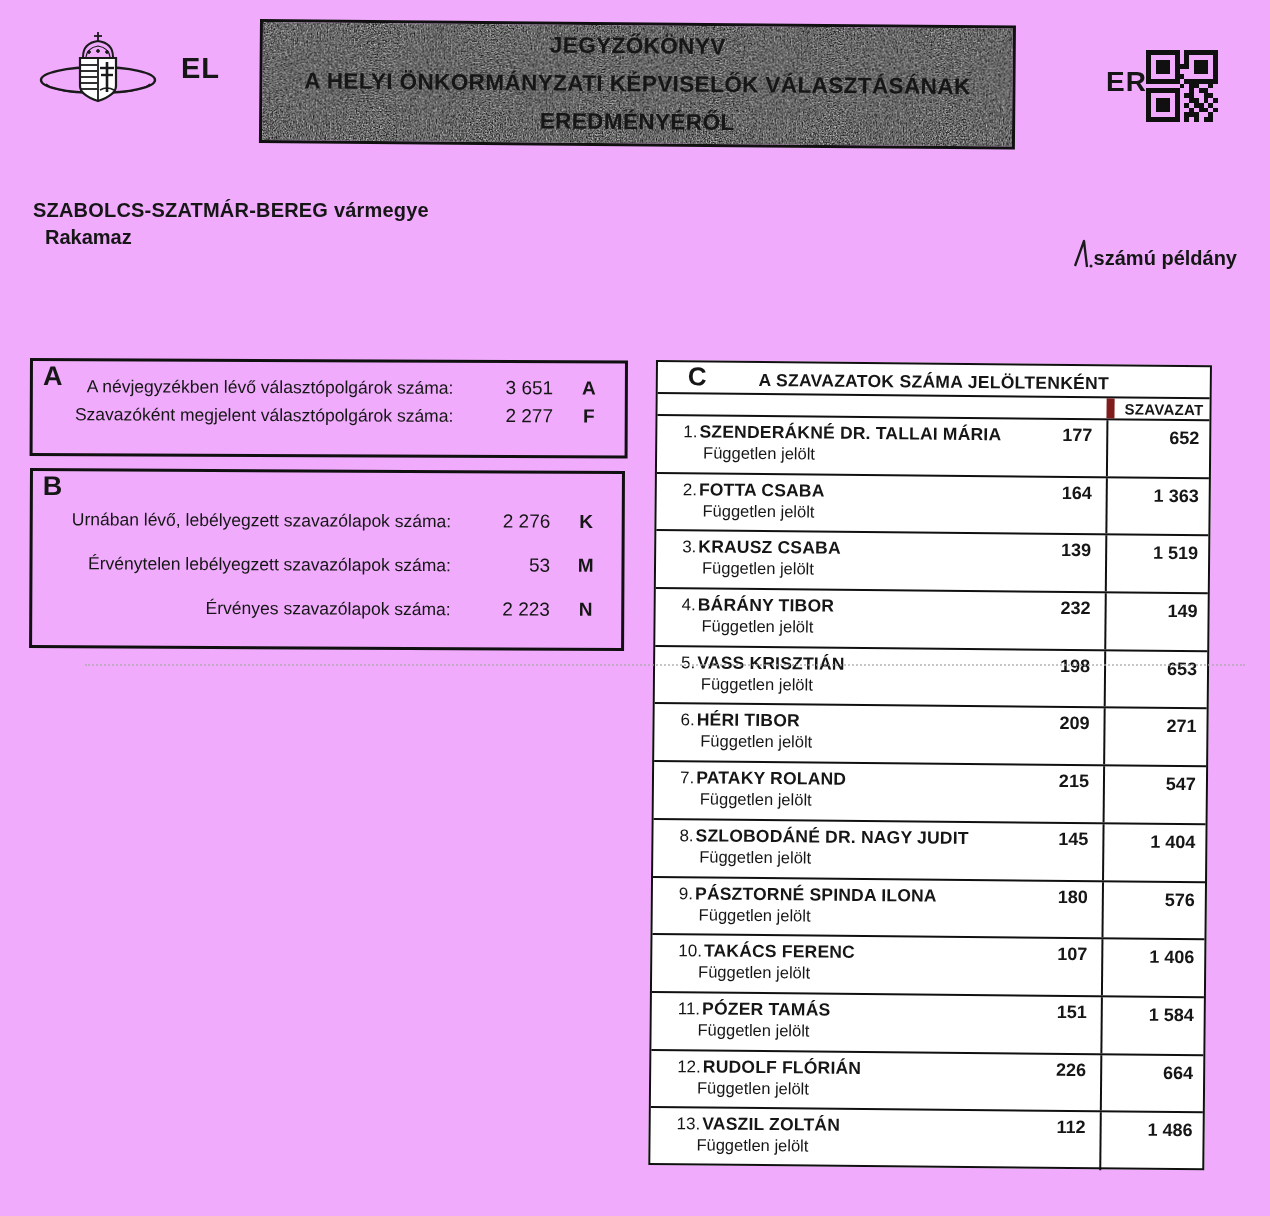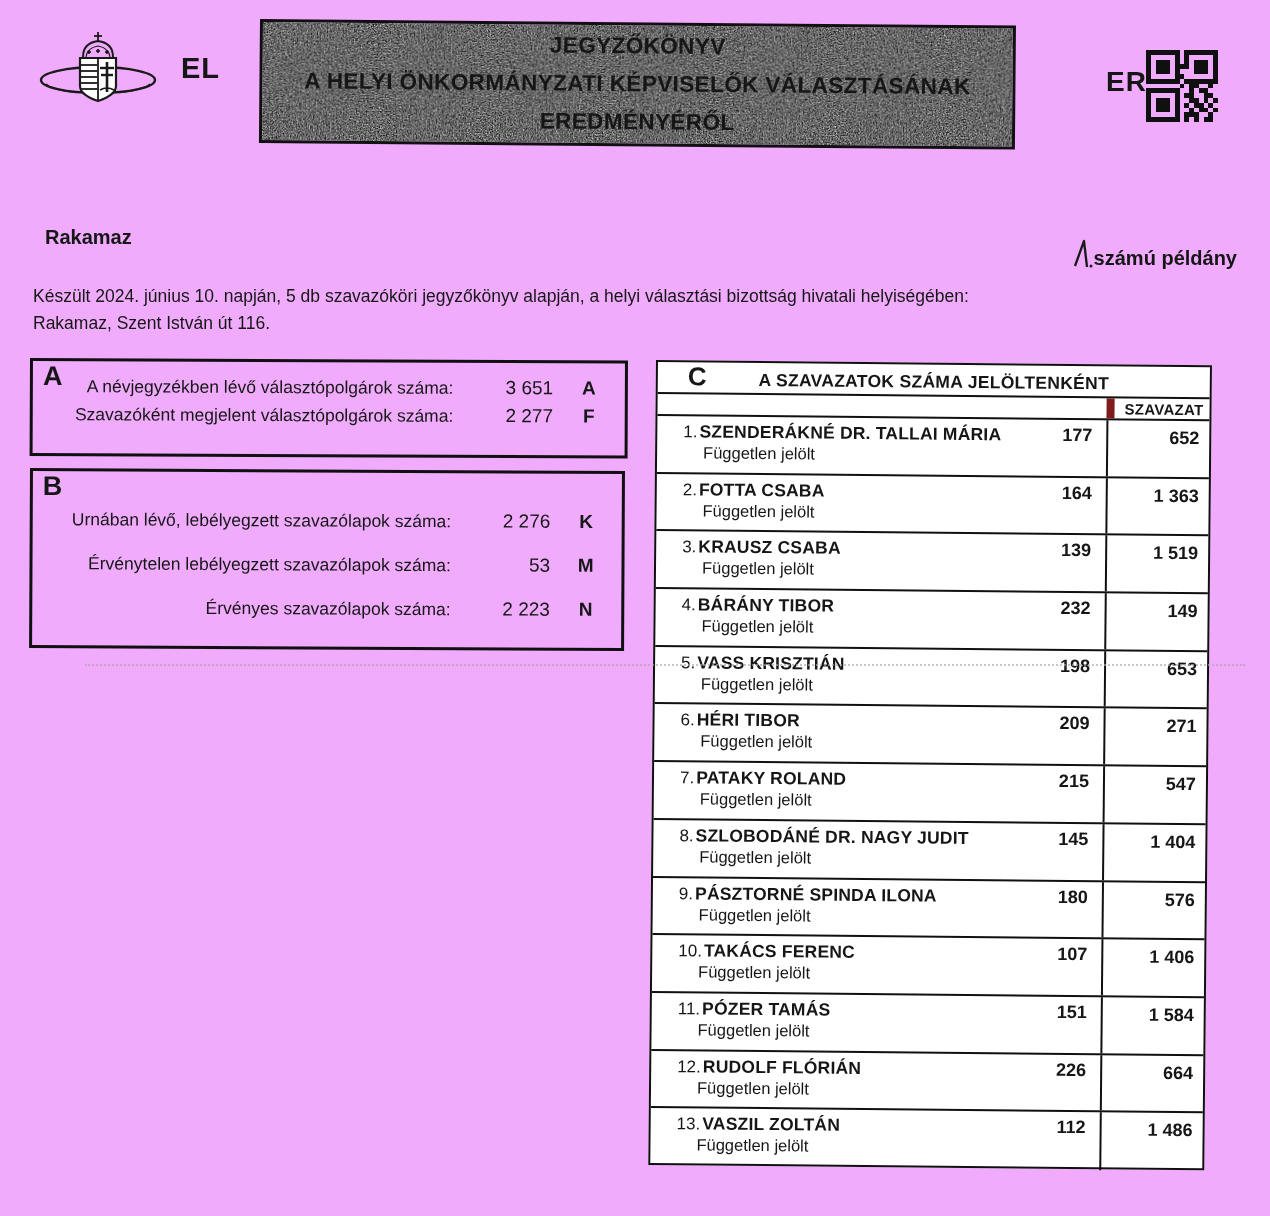--- a/index.html
+++ b/index.html
@@ -240,35 +240,32 @@
       <rect x="3" y="14" width="1" height="1" fill="#101010"></rect>
       <rect x="4" y="14" width="1" height="1" fill="#101010"></rect>
       <rect x="5" y="14" width="1" height="1" fill="#101010"></rect>
       <rect x="6" y="14" width="1" height="1" fill="#101010"></rect>
       <rect x="8" y="14" width="1" height="1" fill="#101010"></rect>
       <rect x="10" y="14" width="1" height="1" fill="#101010"></rect>
       <rect x="12" y="14" width="1" height="1" fill="#101010"></rect>
       <rect x="13" y="14" width="1" height="1" fill="#101010"></rect>
     </svg>
 
+  <div class="abs county">SZABOLCS-SZATMÁR-BEREG vármegye</div>
   <div class="abs municipality">Rakamaz</div>
 
   <div class="abs copy-line">
     <svg class="hand-one" viewBox="0 0 22 32">
       <path d="M3 28 L12 3 L15 29" fill="none" stroke="#1a1a1a" stroke-width="2.3" stroke-linejoin="round"></path>
       <circle cx="19" cy="28" r="1.5" fill="#1a1a1a"></circle>
     </svg>
     <span class="sr">1.</span>
     <span>számú példány</span>
   </div>
 
-  <div class="abs intro">
-    <div>Készült 2024. június 10. napján, 5 db szavazóköri jegyzőkönyv alapján, a helyi választási bizottság hivatali helyiségében:</div>
-    <div>Rakamaz, Szent István út 116.</div>
-  </div>
 
   <div class="abs boxA">
     <div class="box-letter">A</div>
     <div class="rows">
         <div class="ab-row">
     <div class="ab-label">A névjegyzékben lévő választópolgárok száma:</div>
     <div class="ab-value">3 651</div>
     <div class="ab-code">A</div>
   </div>
         <div class="ab-row">

